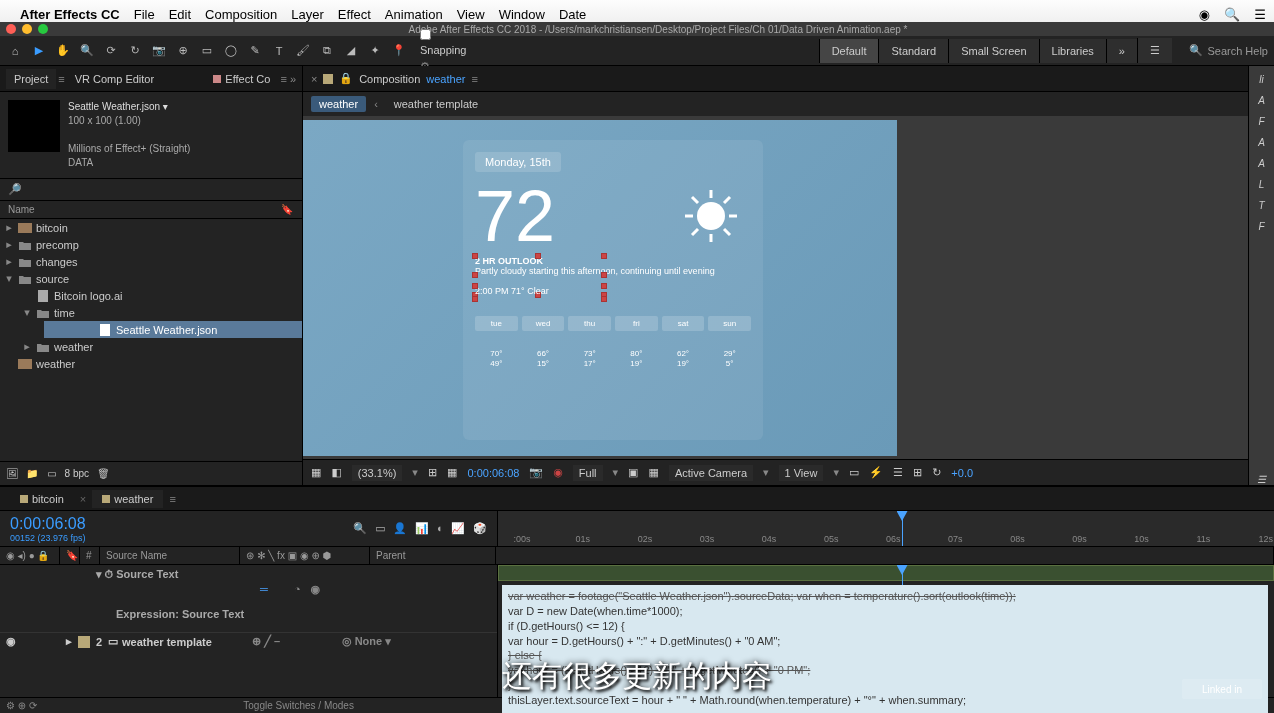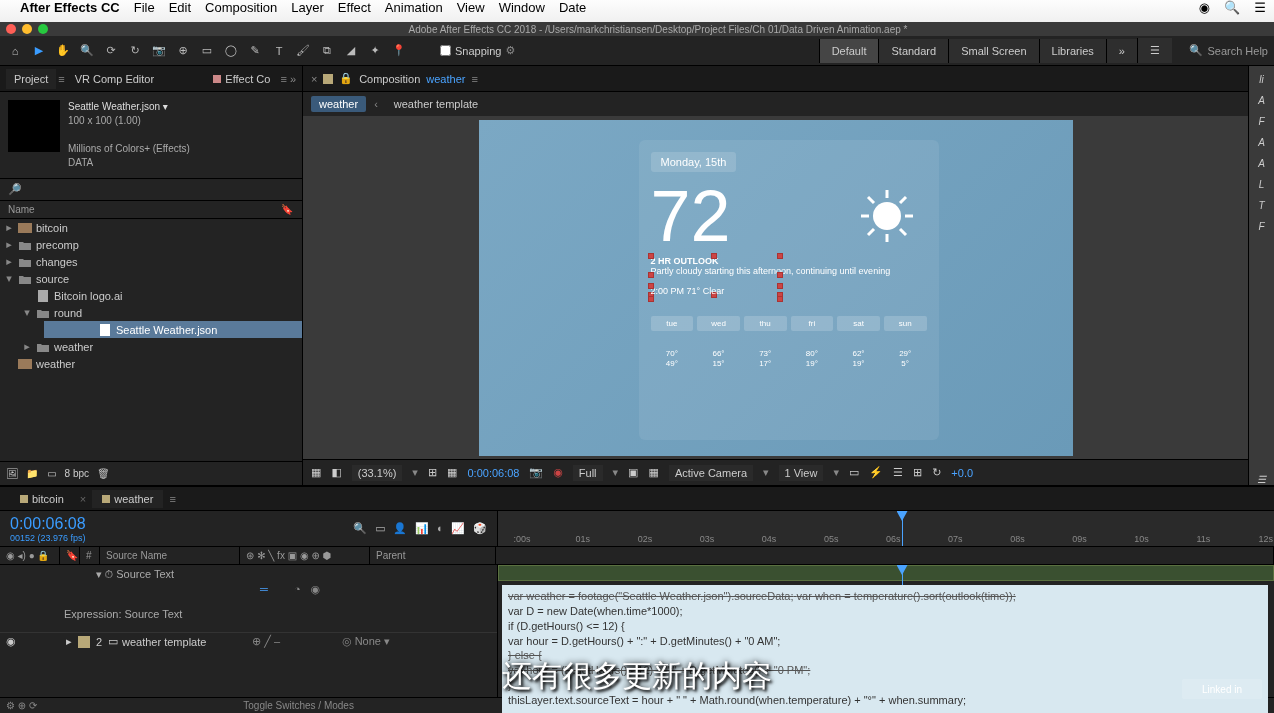--- a/index.html
+++ b/index.html
@@ -1,37 +1,37 @@
 <!DOCTYPE html>
 <html><head>
 <meta charset="utf-8">
 <style>
 * { margin: 0; padding: 0; box-sizing: border-box; font-family: -apple-system, "Helvetica Neue", Arial, sans-serif; }
 body { width: 1274px; height: 713px; background: #232323; color: #ccc; font-size: 11px; overflow: hidden; user-select: none; }
 
 
-.mac-menubar { height: 22px; background: linear-gradient(#fdfdfd,#f0f0f0); display: flex; align-items: flex-start; padding: 0 8px; color: #000; font-size: 13px; font-weight: 400; }
+.mac-menubar { height: 22px; background: linear-gradient(#fdfdfd,#f0f0f0); display: flex; align-items: flex-end; padding: 0 8px; color: #000; font-size: 13px; font-weight: 400; }
 .mac-menubar .apple { font-size: 14px; margin-right: 12px; }
 .mac-menubar .app-name { font-weight: 700; margin-right: 14px; }
 .mac-menubar .menu-item { margin-right: 14px; cursor: default; }
 .mac-menubar .right { margin-left: auto; display: flex; gap: 14px; align-items: center; }
 
 
 .window-titlebar { height: 14px; background: #3a3a3a; display: flex; align-items: center; padding: 0 6px; font-size: 10px; color: #aaa; }
 .traffic { display: flex; gap: 6px; }
 .traffic span { width: 10px; height: 10px; border-radius: 50%; }
 .tl-red { background: #ff5f56; } .tl-yel { background: #ffbd2e; } .tl-grn { background: #27c93f; }
 .window-titlebar .title { flex: 1; text-align: center; }
 
 
 .toolbar { height: 30px; background: #232323; border-bottom: 1px solid #000; display: flex; align-items: center; padding: 0 6px; gap: 8px; }
 .tool-icons { display: flex; gap: 6px; align-items: center; }
 .tool-icons .ico { width: 18px; height: 18px; display: flex; align-items: center; justify-content: center; color: #bbb; }
 .tool-icons .ico.active { color: #3a9cff; }
-.snapping { display: flex; align-items: center; gap: 4px; margin-left: 24px; }
+.snapping { display: flex; align-items: flex-start; gap: 4px; margin-left: 4px; flex-direction: column; }
 .snapping input { width: 11px; height: 11px; }
 .workspace-tabs { margin-left: auto; display: flex; align-items: center; gap: 0; }
 .ws-tab { padding: 6px 12px; background: #2e2e2e; border-left:1px solid #000; font-size:11px; }
 .ws-tab.active { background: #454545; }
 .search-help { margin-left: 10px; display:flex; align-items:center; gap:4px; color:#999; }
 
 
 .main { display: flex; height: 419px; }
 .left-panel { width: 303px; background: #232323; border-right: 1px solid #000; display:flex; flex-direction:column; }
 .panel-tabs { height: 26px; display: flex; align-items: center; gap: 2px; padding: 0 6px; border-bottom:1px solid #000; background:#1a1a1a; }
@@ -57,21 +57,21 @@
 .proj-footer { height:24px; border-top:1px solid #000; display:flex; align-items:center; padding:0 6px; gap:8px; font-size:10px; }
 
 
 .center { flex:1; background:#232323; display:flex; flex-direction:column; }
 .comp-tabs { height:26px; display:flex; align-items:center; padding:0 8px; border-bottom:1px solid #000; background:#1a1a1a; gap:6px; }
 .comp-tabs .lbl { color:#ccc; }
 .comp-tabs .cname { color:#4aa3ff; }
 .breadcrumb { height:24px; display:flex; align-items:center; padding:0 8px; gap:8px; font-size:11px; }
 .bc-item { padding:2px 8px; border-radius:2px; }
 .bc-item.active { background:#3a5a7a; color:#fff; }
-.viewer { flex:1; display:flex; align-items:center; justify-content:center; background:#3a3a3a; position:relative; }
+.viewer { flex:1; display:flex; align-items:center; background:#3a3a3a; position:relative; }
 .canvas { width: 594px; height: 336px; background: linear-gradient(135deg,#7ba8c4,#6a9ab8); position:relative; }
 .weather-card { position:absolute; left:160px; top:20px; width:300px; height:300px; background:rgba(255,255,255,0.08); border-radius:6px; padding:12px; color:#fff; }
 .wc-date { background:rgba(255,255,255,0.15); padding:4px 10px; border-radius:3px; font-size:11px; display:inline-block; }
 .wc-main { display:flex; align-items:center; margin-top:8px; }
 .wc-temp { font-size:72px; font-weight:300; line-height:1; }
 .wc-sun { margin-left:auto; margin-right:10px; }
 .wc-outlook { font-size:9px; margin-top:4px; position:relative; }
 .wc-outlook .hdr { font-weight:600; font-size:9px; }
 .sel-handle { position:absolute; width:6px; height:6px; background:#c44; border:1px solid #a33; }
 .wc-hourly { font-size:9px; margin-top:10px; position:relative; }
@@ -96,24 +96,24 @@
 .timecode { color:#3a9cff; font-size:16px; font-weight:500; }
 .tc-sub { font-size:9px; color:#3a9cff; }
 .tl-head-icons { margin-left:auto; display:flex; gap:8px; color:#aaa; }
 .tl-ruler { flex:1; position:relative; background:#2a2a2a; display:flex; align-items:flex-end; padding-bottom:2px; }
 .ruler-tick { position:absolute; bottom:2px; font-size:9px; color:#888; }
 .playhead { position:absolute; top:0; bottom:0; width:1px; background:#4aa3ff; }
 .playhead::before { content:''; position:absolute; top:0; left:-5px; width:11px; height:10px; background:#4aa3ff; clip-path: polygon(0 0,100% 0,50% 100%); }
 .tl-colhead { height:18px; display:flex; border-bottom:1px solid #000; font-size:10px; color:#999; }
 .tl-colhead .c { border-right:1px solid #000; padding:2px 6px; display:flex; align-items:center; }
 .tl-body { flex:1; display:flex; }
-.tl-left { width:498px; border-right:1px solid #000; }
+.tl-left { width:498px; border-right:1px solid #000;font-weight:bold; }
 .layer-row { height:18px; display:flex; align-items:center; padding:0 6px; font-size:11px; }
 .layer-row .prop { padding-left:90px; color:#aaa; }
-.expr-label { padding:12px 0 12px 64px; font-size:11px; color:#aaa; }
+.expr-label { padding:12px 0 12px 116px; font-size:11px; color:#aaa; }
 .expr-icons { padding-left:260px; display:flex; gap:10px; color:#888; }
 .layer-row2 { height:18px; display:flex; align-items:center; padding:0 6px; font-size:11px; border-top:1px solid #333; }
 .tl-right { flex:1; position:relative; }
 .track-bar { position:absolute; top:0; left:0; right:0; height:16px; background:#3a5030; border:1px solid #5a7040; }
 .expr-editor { position:absolute; top:20px; left:4px; right:6px; height:130px; background:#d8e8f0; color:#333; font-family:monospace; font-size:11px; padding:4px 6px; overflow:hidden; line-height:1.35; }
 .expr-editor .strike { text-decoration:line-through; color:#555; }
 .tl-footer { height:16px; border-top:1px solid #000; display:flex; align-items:center; font-size:10px; color:#888; }
 .tl-footer .toggle { margin-left:200px; }
 
 
@@ -204,21 +204,21 @@
       <div style="flex:1"></div>
       <div class="panel-tab"><span class="sq"></span><span>Effect Co</span></div>
       <span style="color:#888">≡ »</span>
     </div>
     <div class="asset-info">
       <div class="asset-thumb"></div>
       <div class="asset-meta">
         <div class="name">Seattle Weather.json ▾</div>
         <div>100 x 100 (1.00)</div>
         <br>
-        <div>Millions of Colors+ (Effects)</div>
+        <div>Millions of Effect+ (Straight)</div>
         <div>DATA</div>
       </div>
     </div>
     <div class="search-row">
       <span>🔎</span>
       <input placeholder="" style="">
     </div>
     <div class="proj-header">
       <span>Name</span>
       <span class="spacer"></span>
@@ -270,21 +270,21 @@
           </span>
           <span>Bitcoin logo.ai</span>
         </div>
       <div class="tree-row" style="padding-left:22px">
           <span class="tree-arrow">▾</span>
           <span class="tree-ico">
             <svg width="12" height="10">
               <path class="folder-ico" d="M0 2h4l1 1h7v7H0z"></path>
             </svg>
           </span>
-          <span>round</span>
+          <span>time</span>
         </div>
       <div class="tree-row selected" style="padding-left:40px">
           <span class="tree-arrow"></span>
           <span class="tree-ico">
             <svg width="10" height="12">
               <rect fill="#fff" width="10" height="12"></rect>
             </svg>
           </span>
           <span>Seattle Weather.json</span>
         </div>

